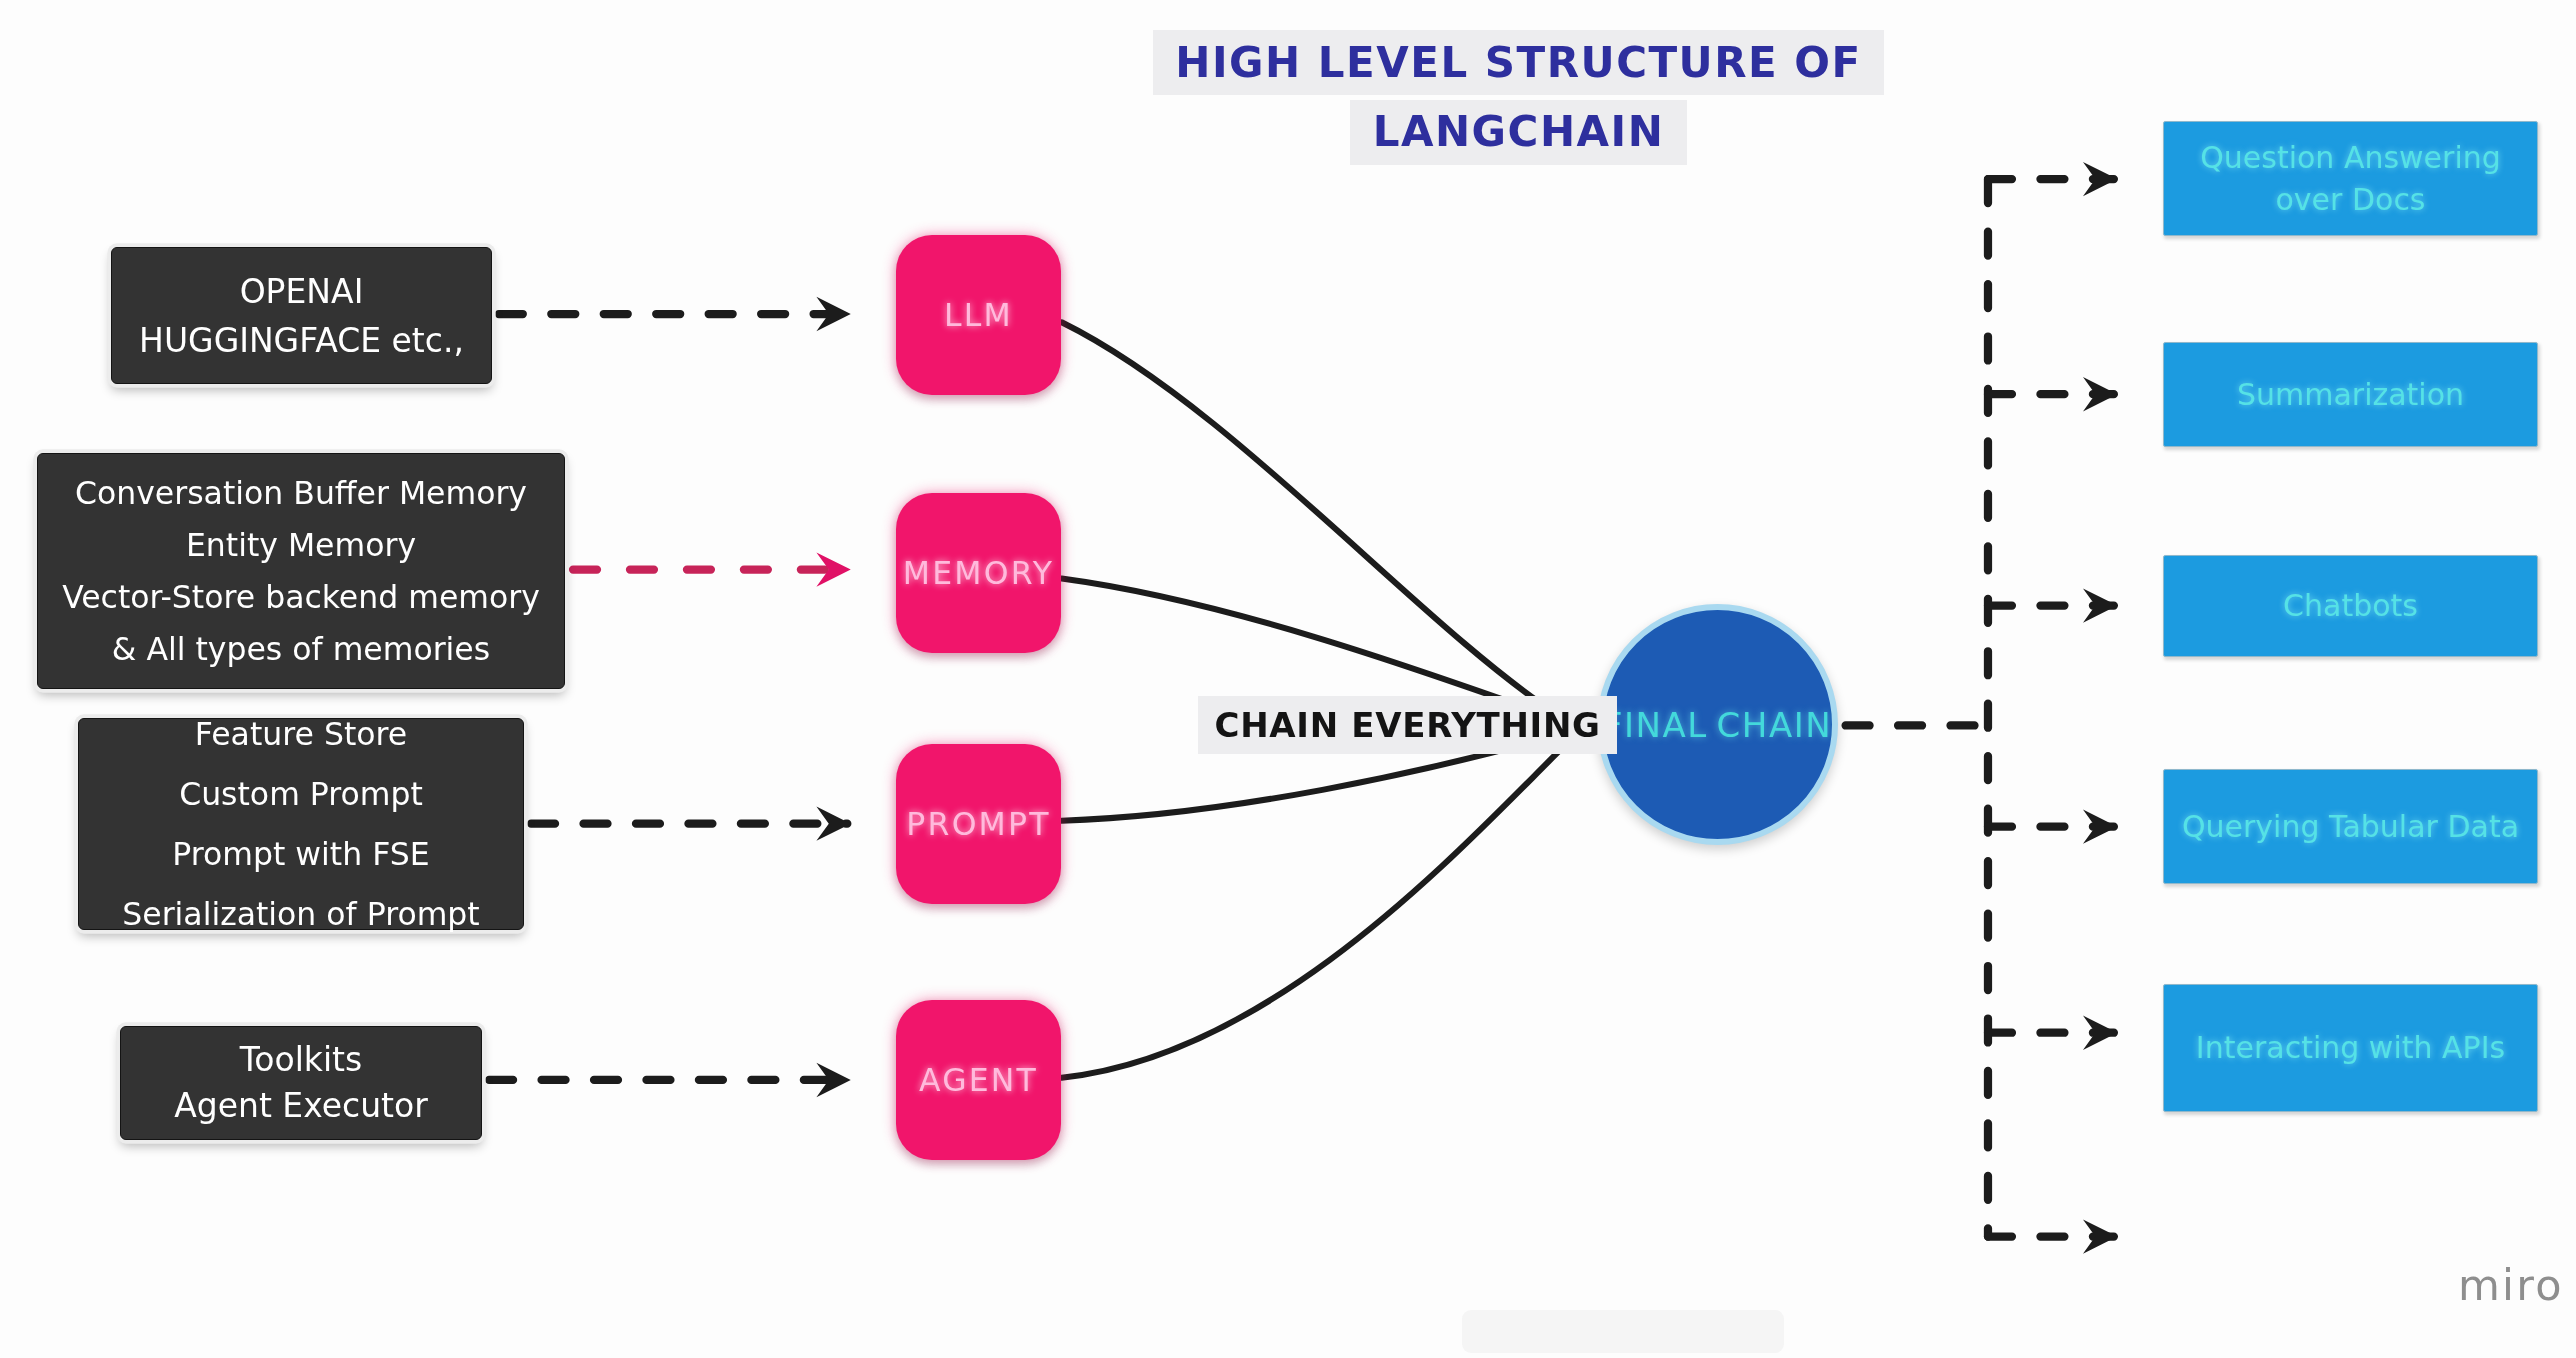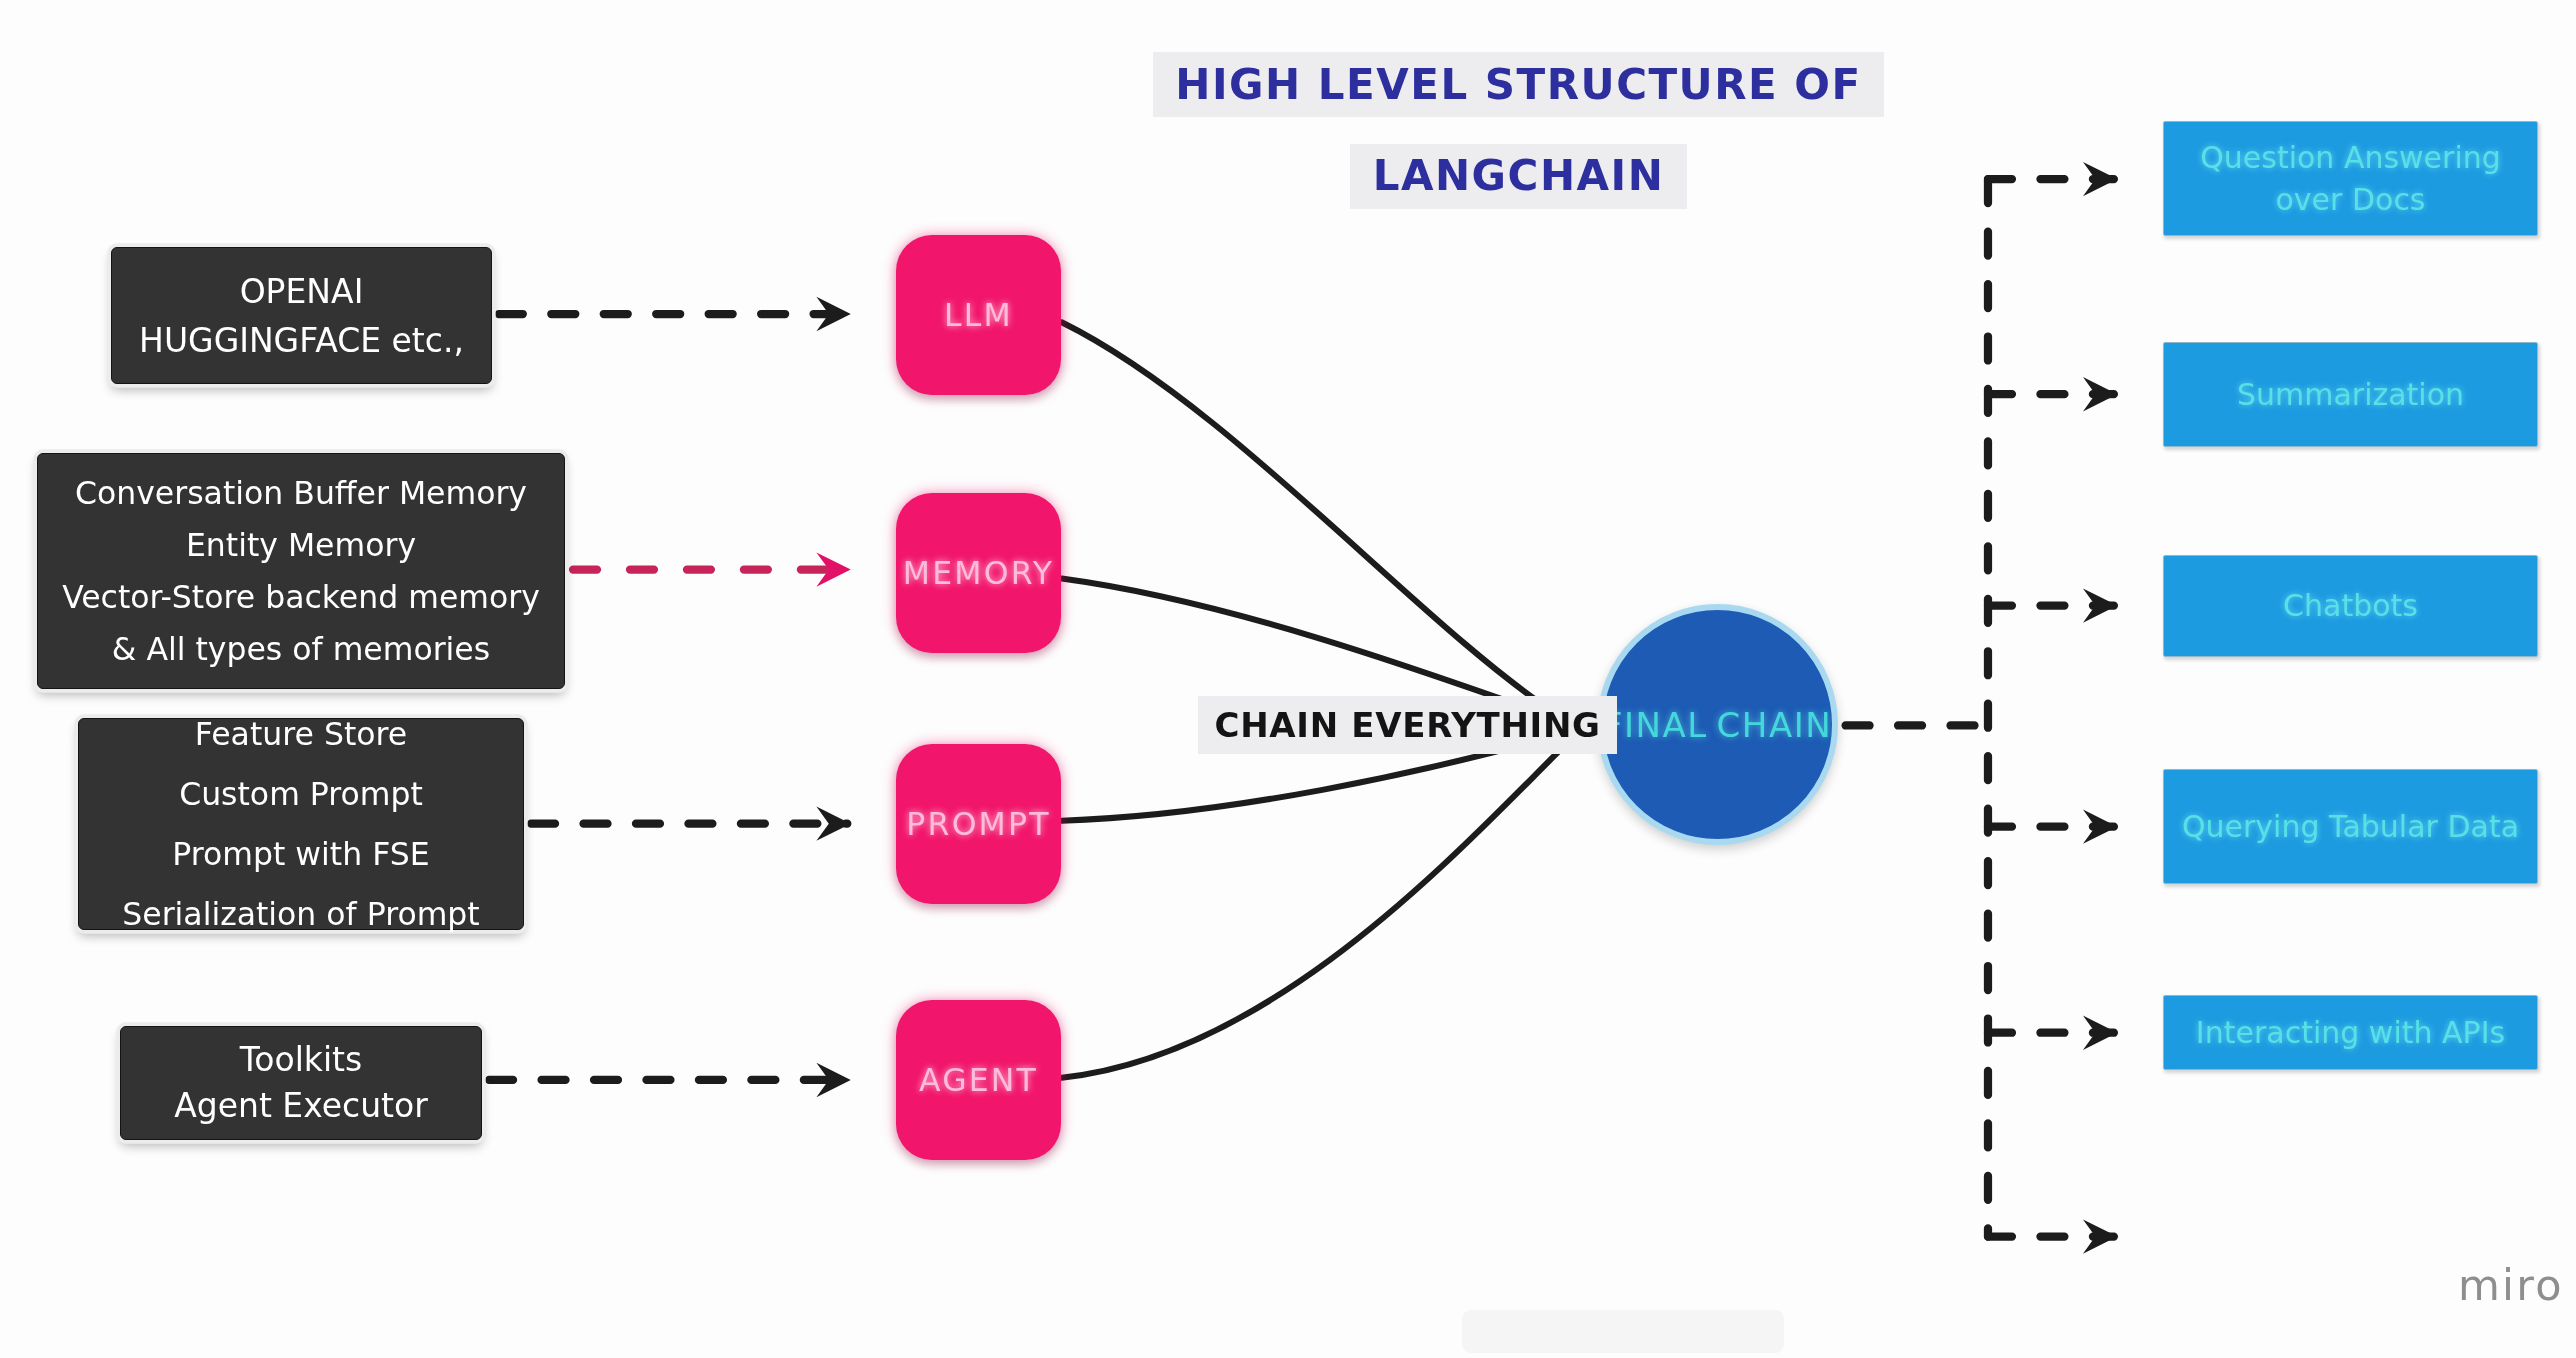--- a/index.html
+++ b/index.html
@@ -19,21 +19,21 @@
   svg.connectors{position:absolute; inset:0; z-index:1;}
   .curve{fill:none; stroke:var(--arrow-black,#1c1c1c); stroke-width:8; stroke-linecap:round;}
   .dash-black{fill:none; stroke:var(--arrow-black,#1c1c1c); stroke-width:11; stroke-linecap:round; stroke-dasharray:32 38;}
   .dash-pink{fill:none; stroke:var(--arrow-pink,#C72459); stroke-width:11; stroke-linecap:round; stroke-dasharray:32 44;}
   .solid-arrow{fill:none; stroke:var(--arrow-black,#1c1c1c); stroke-width:12; stroke-linecap:round;}
   .mk-black{fill:var(--arrow-black,#1c1c1c);} .mk-pink{fill:#E01166;}
 
   .title{position:absolute; left:1140px; top:30px; width:757px; z-index:2;
     display:flex; flex-direction:column; align-items:center; gap:4.5px; text-align:center;}
   .title .t-line{display:inline-block; background:var(--label-bg,#EDEDEF); color:var(--title-text,#2E2F9E);
-    font-weight:bold; font-size:42px; letter-spacing:1.5px; padding:10.5px 22.5px; line-height:1.05;margin-top:22px;}
+    font-weight:bold; font-size:42px; letter-spacing:1.5px; padding:10.5px 22.5px; line-height:1.05;}
 
   .dark-box{position:absolute; z-index:2; background:var(--dark-box,#333); color:var(--dark-box-text,#fff);
     border-radius:6px; border:1.5px solid #141414;
     box-shadow:0 0 0 3.7px #ececec, 0 6px 10.5px rgba(0,0,0,.28);
     display:flex; flex-direction:column; justify-content:center; align-items:center; text-align:center;}
   .dark-box .box-line{display:block; width:100%;}
   .db-1{left:111px; top:247px; width:379px; height:135px; font-size:33px; line-height:49px;}
   .db-2{left:37px;  top:453px; width:526px; height:234px; font-size:31.5px; line-height:52px;}
   .db-3{left:78px; top:718px; width:444px; height:210px; font-size:31.5px; line-height:48px;gap:12px;}
   .db-4{left:120px; top:1026px; width:360px; height:112px; font-size:33px; line-height:46px;}
@@ -57,21 +57,21 @@
     color:var(--final-circle-text,#43D9DB); font-size:34px; letter-spacing:1.5px;
     text-shadow:0 0 7.5px rgba(120,255,250,.55); box-shadow:0 4.5px 10.5px rgba(0,0,0,.18);}
 
   .use-case{position:absolute; z-index:2; left:2163px; width:375px;
     background:var(--use-case-box,#1C9BE0); color:var(--use-case-text,#55E2E6);
     border:0.7px solid #8fb8cc; border-radius:2.2px; box-shadow:1.5px 2.2px 3.7px rgba(0,0,0,.16);
     display:flex; align-items:center; justify-content:center; text-align:center;
     font-size:30px; line-height:1.4; padding:0 6px; box-sizing:border-box;
     text-shadow:0 0 6.7px rgba(160,255,250,.6);}
   .uc-1{top:121px; height:115px;} .uc-2{top:342px; height:105px;} .uc-3{top:555px; height:102px;}
-  .uc-4{top:769px; height:115px;} .uc-5{top:984px; height:75px;margin-top:11px;} .uc-6{top:1185px; height:105px;}
+  .uc-4{top:769px; height:115px;} .uc-5{top:984px; height:128px;} .uc-6{top:1185px; height:105px;}
 
   .watermark{position:absolute; z-index:4; left:2458px; top:1260px;
     color:var(--watermark-text,#8E8E8E); font-size:43px; letter-spacing:2.2px;}
   .ghost-mark{position:absolute; z-index:0; left:1462px; top:1310px; width:322px; height:43px;
     background:#f5f5f5; border-radius:9px;}
 </style>
 </head>
 <body>
 
 <div class="canvas">

